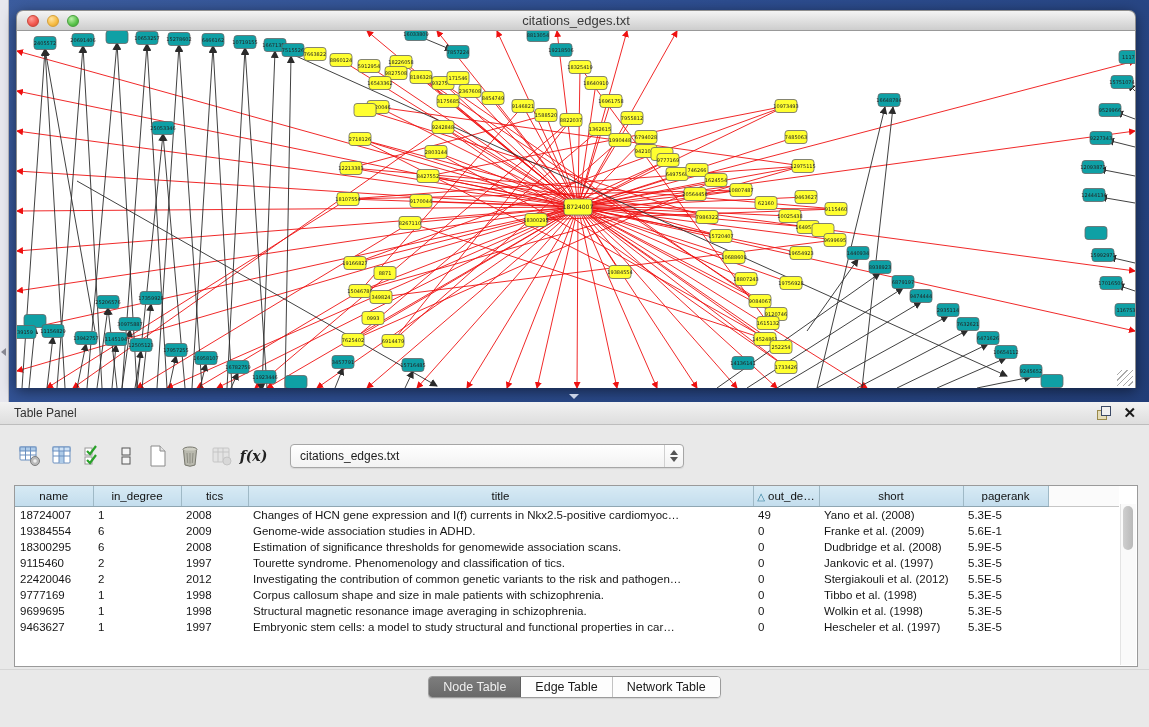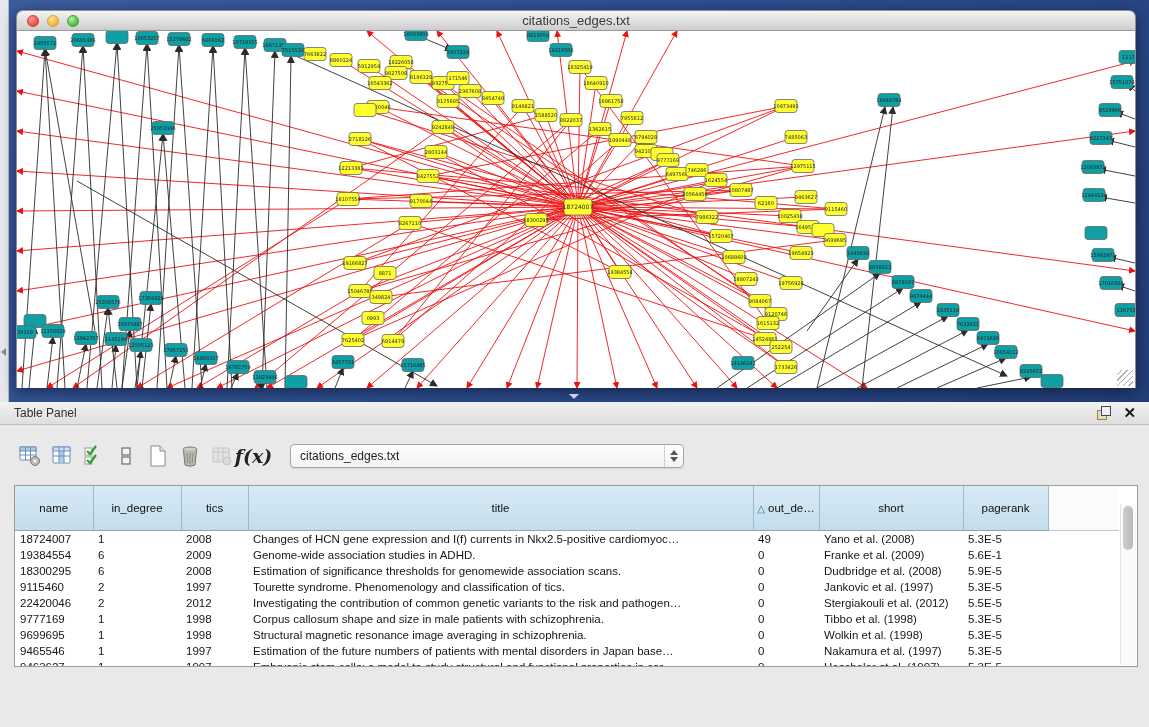--- a/index.html
+++ b/index.html
@@ -41,34 +41,34 @@
        background:linear-gradient(#f2f2f2,#dedede);border-bottom:1px solid #bdbdbd;box-sizing:border-box;text-decoration:underline;}
   .panel-title{position:absolute;left:14px;top:0;line-height:22px;font-size:12px;color:#303030;}
   .float-icon{position:absolute;right:38px;top:4px;width:14px;height:14px;}
   .float-back{position:absolute;left:0;bottom:0;width:8px;height:8px;border:1px solid #9a8a4a;background:#e6ddb8;}
   .float-front{position:absolute;right:0;top:0;width:8px;height:8px;border:1px solid #3c4a66;background:#f0f0f0;}
   .close-icon{position:absolute;right:13px;top:2px;font-size:15px;font-weight:bold;color:#1a1a1a;line-height:18px;cursor:default;}
 
   .toolbar{position:absolute;left:0;top:31px;width:100%;height:46px;display:flex;align-items:center;padding-left:16px;box-sizing:border-box;}
   .tool-btn{width:27px;height:27px;margin-right:5px;display:flex;align-items:center;justify-content:center;background:transparent;border:0;padding:0;}
   .tool-btn svg{display:block;}
-  .fx{font-family:"DejaVu Serif",serif;font-style:italic;font-weight:bold;font-size:19px;color:#222;}
+  .fx{font-family:"DejaVu Serif",serif;font-style:italic;font-weight:bold;font-size:14px;color:#222;}
   .combo{margin-left:18px;width:392px;height:22px;border:1px solid #a6a6a6;border-radius:4px;
        background:linear-gradient(#ffffff,#f2f2f2);display:flex;align-items:center;position:relative;box-shadow:0 1px 1px rgba(0,0,0,.08);}
   .combo-value{flex:1;padding-left:9px;font-size:12px;color:#1c1c1c;}
   .combo-arrows{width:18px;height:100%;display:flex;flex-direction:column;align-items:center;justify-content:center;border-left:1px solid #d0d0d0;}
   .tri-up{width:0;height:0;border-left:4px solid transparent;border-right:4px solid transparent;border-bottom:5px solid #555;margin-bottom:2px;}
   .tri-down{width:0;height:0;border-left:4px solid transparent;border-right:4px solid transparent;border-top:5px solid #555;}
 
   .table-wrap{position:absolute;left:14px;top:83px;width:1124px;height:182px;background:#ffffff;
        border:1px solid #9a9a9a;box-sizing:border-box;overflow:hidden;}
   table.grid{border-collapse:collapse;table-layout:fixed;width:1104px;font-size:11.5px;color:#151515;}
   table.grid th{height:17px;background:linear-gradient(#d7eaf4,#c3dded);border-right:1px solid #9fb9c6;
        border-bottom:1px solid #8fa6b2;font-weight:normal;font-size:11.5px;color:#111;
-       overflow:hidden;white-space:nowrap;text-align:center;padding:16px 2px;box-sizing:border-box;margin-top:48px;}
+       overflow:hidden;white-space:nowrap;text-align:center;padding:4px 2px;box-sizing:border-box;margin-top:48px;}
   table.grid th:last-child{background:#fbfbfb;border-right:0;border-bottom:1px solid #c6c6c6;}
   table.grid td{height:16px;padding:0 0 0 5px;white-space:nowrap;overflow:hidden;box-sizing:border-box;}
   .sort-tri{color:#2a7a9a;font-size:10px;margin-right:3px;}
   .vscroll{position:absolute;right:1px;top:18px;bottom:1px;width:15px;background:#fafafa;border-left:1px solid #e4e4e4;}
   .vthumb{position:absolute;left:2px;top:2px;width:10px;height:44px;background:linear-gradient(90deg,#cfcfcf,#b9b9b9);border-radius:6px;}
 
   .tabs-row{position:absolute;left:0;top:267px;width:100%;border-top:1px solid #d6d6d6;
        padding-top:6px;display:flex;justify-content:center;}
   .seg{display:flex;border:1px solid #9b9b9b;border-radius:4px;overflow:hidden;height:20px;
        background:#fff;box-shadow:0 1px 1px rgba(0,0,0,.1);}
@@ -954,42 +954,39 @@
               <td>9699695</td>
               <td>1</td>
               <td>1998</td>
               <td>Structural magnetic resonance image averaging in schizophrenia.</td>
               <td>0</td>
               <td>Wolkin et al. (1998)</td>
               <td>5.3E-5</td>
               <td></td>
             </tr>
             <tr>
-              <td>9465546</td>
-              <td>1</td>
-              <td>1997</td>
-              <td>Estimation of the future numbers of patients with mental disorders in Japan base…</td>
-              <td>0</td>
-              <td>Nakamura et al. (1997)</td>
-              <td>5.3E-5</td>
-              <td></td>
-            </tr>
-            <tr>
               <td>9463627</td>
               <td>1</td>
               <td>1997</td>
               <td>Embryonic stem cells: a model to study structural and functional properties in car…</td>
               <td>0</td>
               <td>Hescheler et al. (1997)</td>
               <td>5.3E-5</td>
               <td></td>
             </tr>
           </tbody>
         </table>
       <div class="vscroll">
         <div class="vthumb"></div>
       </div>
     </div>
 
+    <div class="tabs-row">
+      <div class="seg" id="tabs">
+          <div class="seg-btn selected">Node Table</div>
+          <div class="seg-btn">Edge Table</div>
+          <div class="seg-btn">Network Table</div>
+        </div>
+    </div>
 
   </div>
 
 </div>
 
 </body></html>

